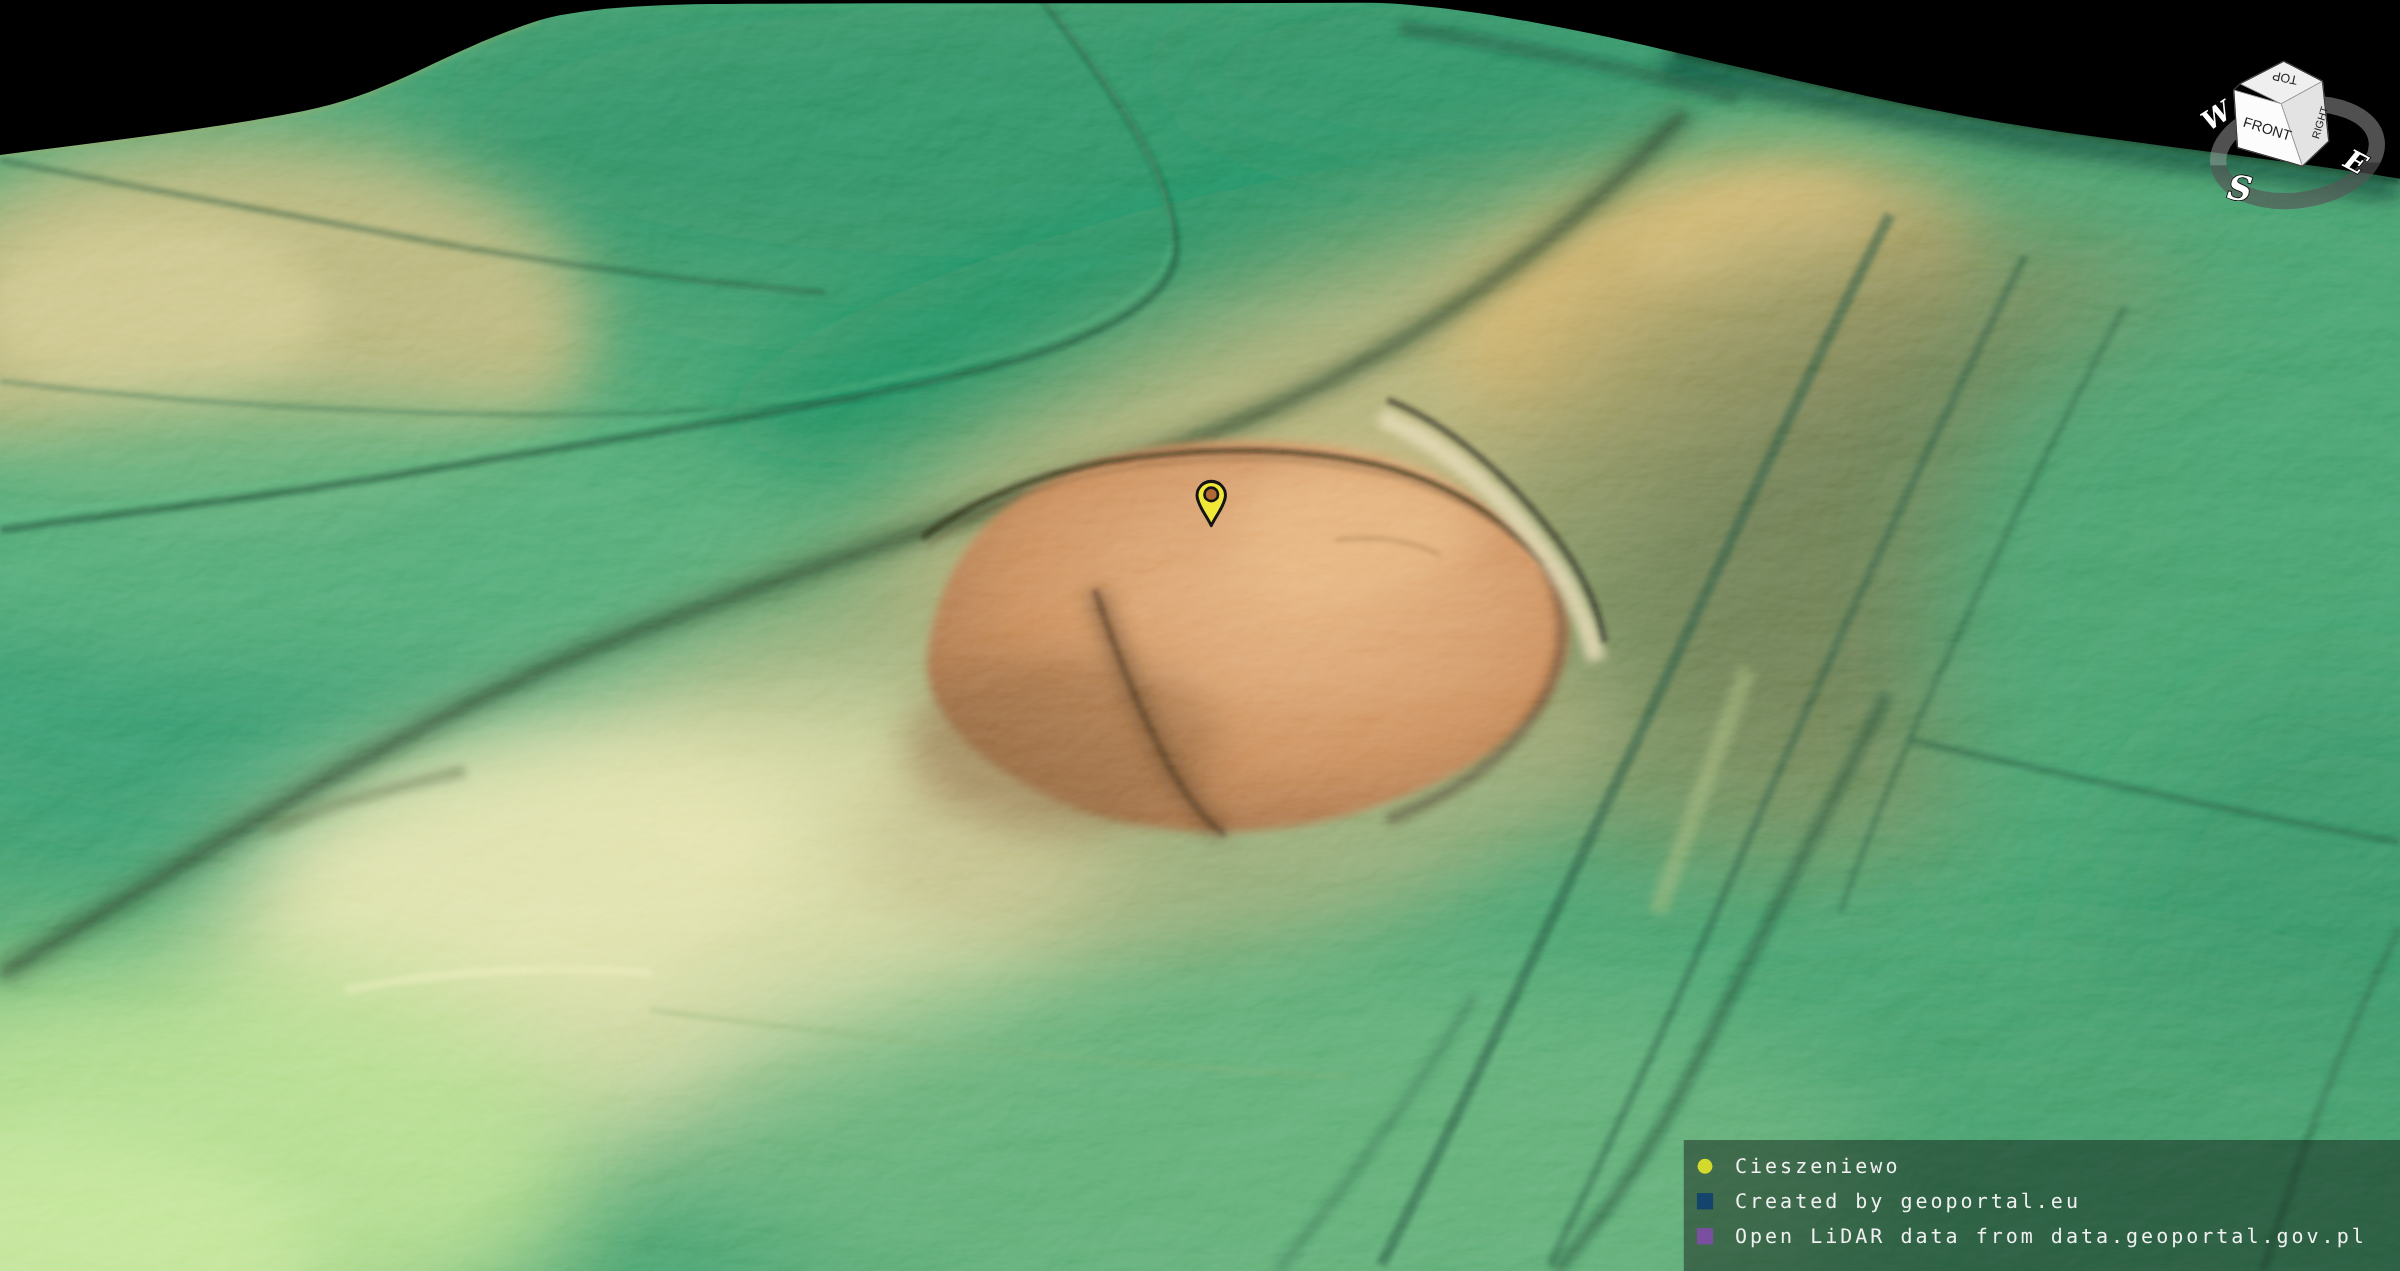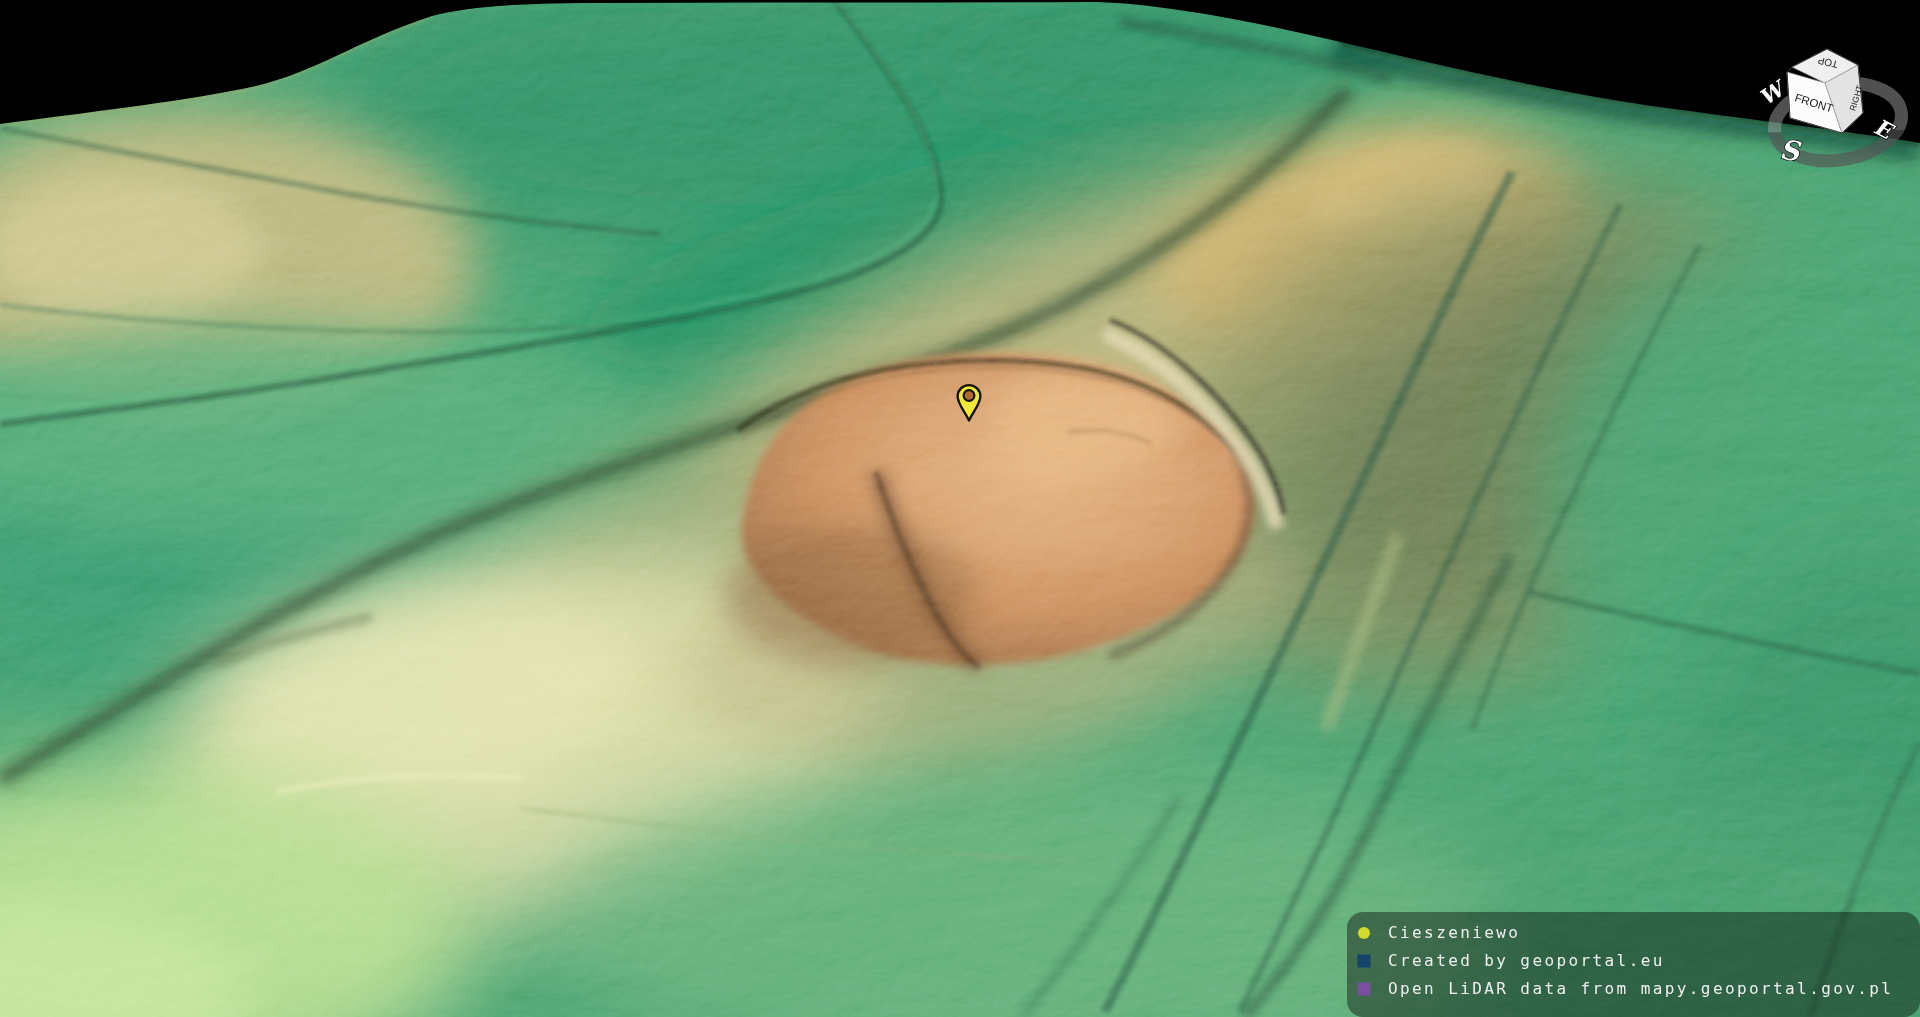--- a/index.html
+++ b/index.html
@@ -2,21 +2,21 @@
 <html><head>
 <meta charset="utf-8">
 <style>
   html,body{margin:0;padding:0;background:#000;}
   #stage{position:relative;width:1920px;height:1017px;overflow:hidden;background:#000;
          font-family:"DejaVu Sans Mono", monospace;}
   #terrain-svg{position:absolute;left:0;top:0;display:block;}
   .blend-soft{mix-blend-mode:soft-light;}
   
   .legend{position:absolute;left:1347px;top:912px;width:573px;height:105px;
-          background:rgba(0,0,0,0.40);box-sizing:border-box;padding:7px 0 0 10px;border-radius:16px;}
+          background:rgba(0,0,0,0.40);box-sizing:border-box;padding:7px 0 0 10px;}
   .lrow{display:flex;align-items:center;height:28px;gap:17px;}
   .lmark{flex:0 0 auto;display:block;}
   .llabel{font-family:"DejaVu Sans Mono",monospace;font-size:16px;letter-spacing:2.4px;
           color:#f0f0f0;white-space:nowrap;line-height:28px;}
   
   .cube-label{font-family:"Liberation Sans","DejaVu Sans",sans-serif;fill:#222;}
   .compass-letter{font-family:"DejaVu Serif",serif;font-weight:bold;font-style:italic;
           fill:#fff;stroke:#000;stroke-width:1.3px;paint-order:stroke;}
 </style>
 </head>
@@ -177,17 +177,17 @@
   <div class="lrow">
     <svg class="lmark" width="14" height="14">
       <rect x="0.5" y="0.5" width="13" height="13" fill="#14446b"></rect>
     </svg>
     <span class="llabel">Created by geoportal.eu</span>
   </div>
   <div class="lrow">
     <svg class="lmark" width="14" height="14">
       <rect x="0.5" y="0.5" width="13" height="13" fill="#7a4fa0"></rect>
     </svg>
-    <span class="llabel">Open LiDAR data from mapy.geoportal.gov.pl</span>
+    <span class="llabel">Open LiDAR data from data.geoportal.gov.pl</span>
   </div>
 </div>
 
 </div>
 
 </body></html>

